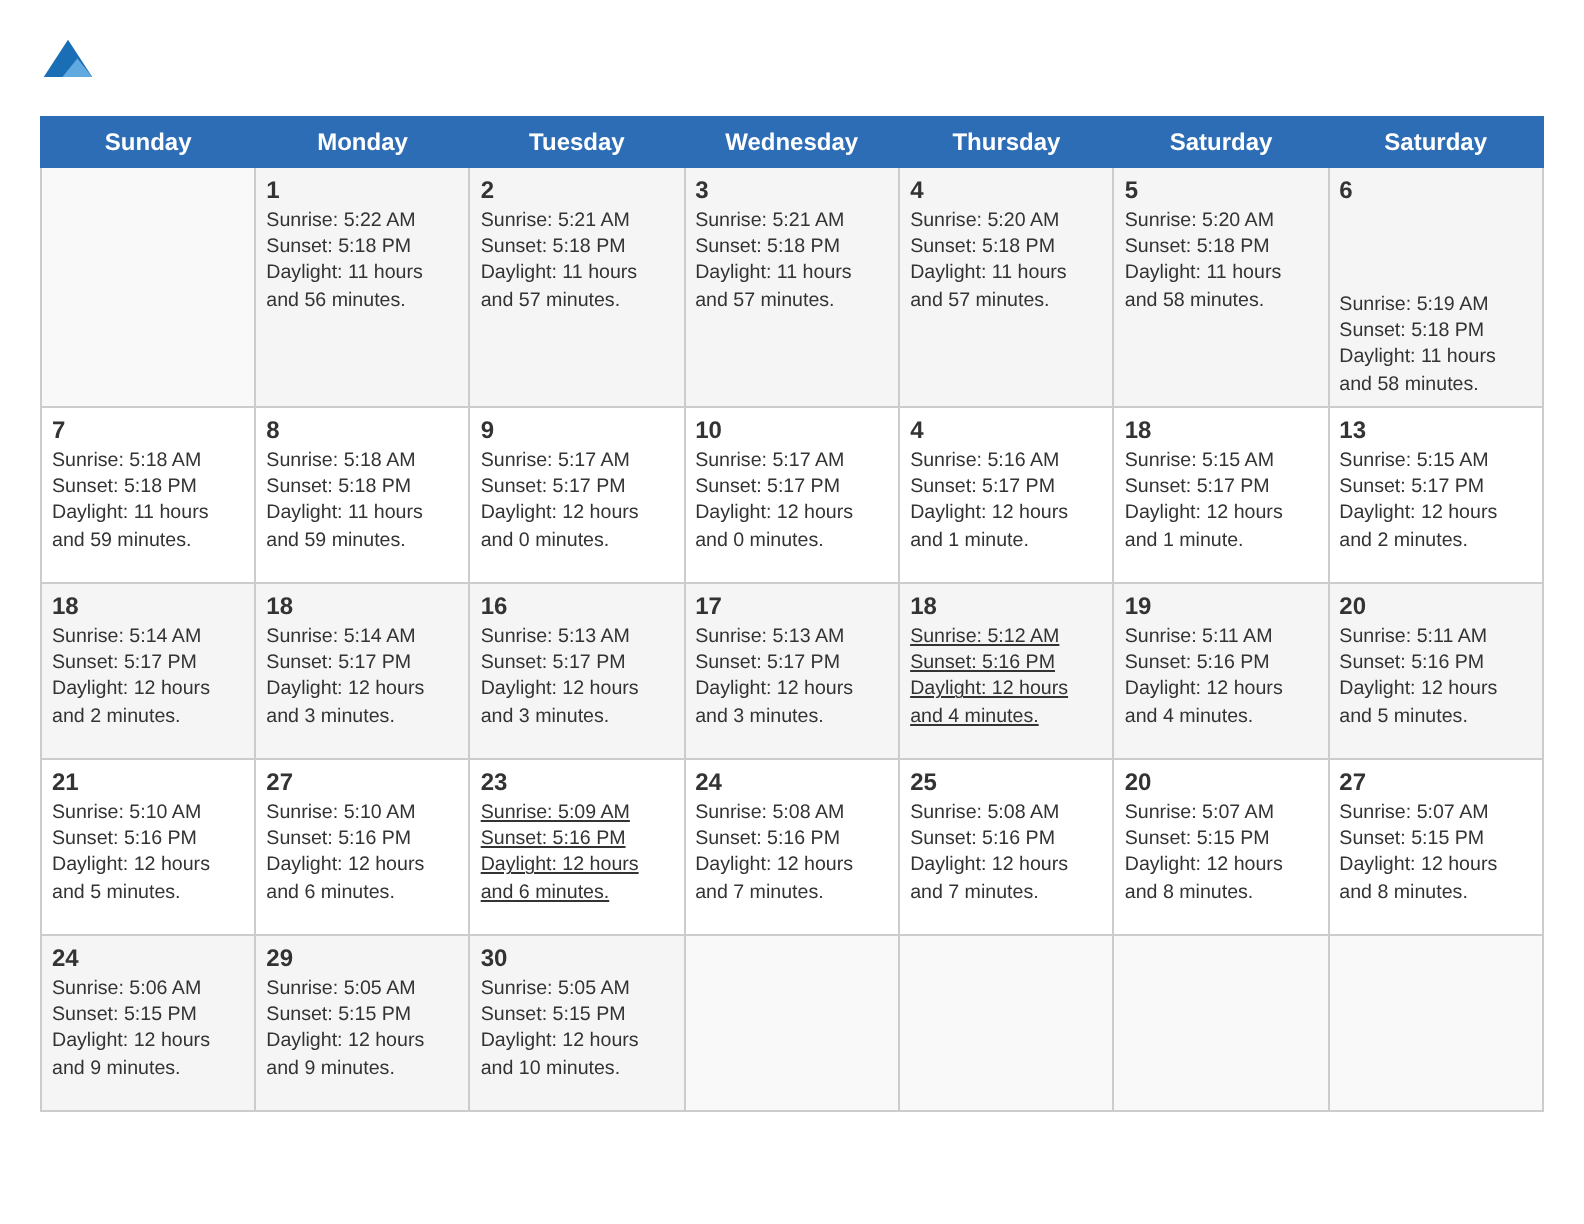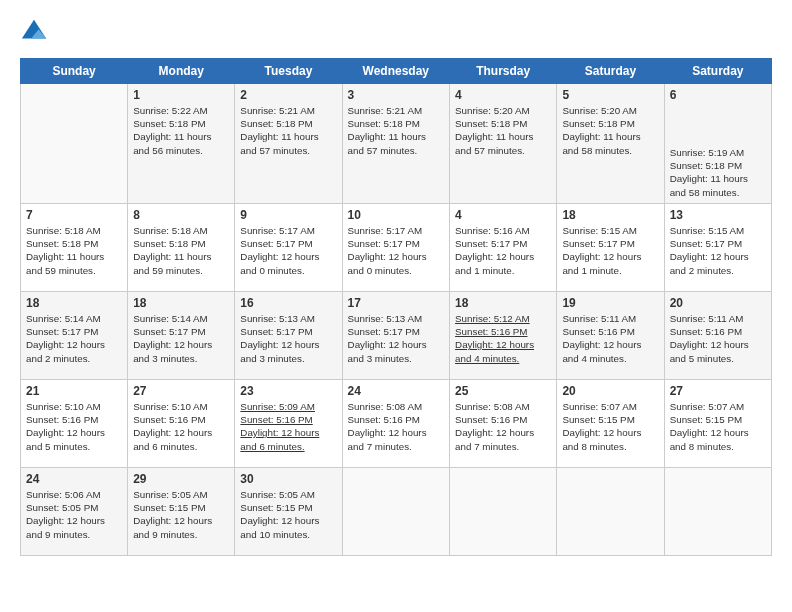--- a/index.html
+++ b/index.html
@@ -320,21 +320,21 @@
             <div class="day-info" style="white-space: pre-line;">Sunrise: 5:07 AM
 Sunset: 5:15 PM
 Daylight: 12 hours
 and 8 minutes.</div>
           </td>
         </tr>
         <tr>
           <td>
             <span class="day-num">24</span>
             <div class="day-info" style="white-space: pre-line;">Sunrise: 5:06 AM
-Sunset: 5:05 PM
+Sunset: 5:15 PM
 Daylight: 12 hours
 and 9 minutes.</div>
           </td>
           <td>
             <span class="day-num">29</span>
             <div class="day-info" style="white-space: pre-line;">Sunrise: 5:05 AM
 Sunset: 5:15 PM
 Daylight: 12 hours
 and 9 minutes.</div>
           </td>

